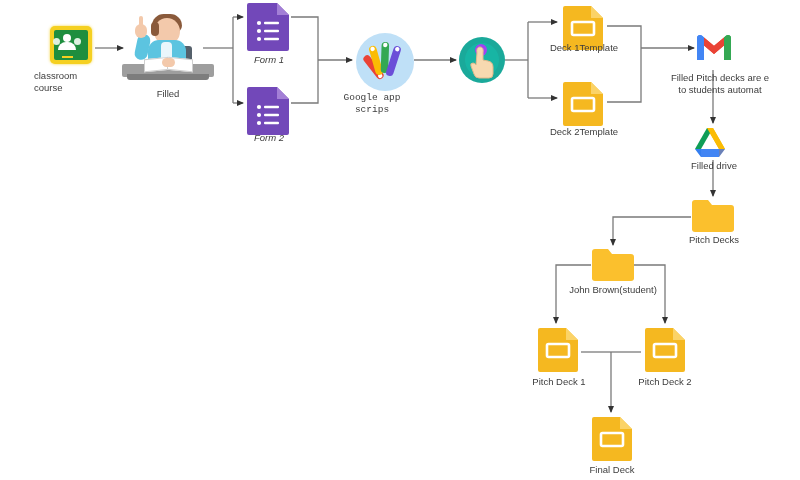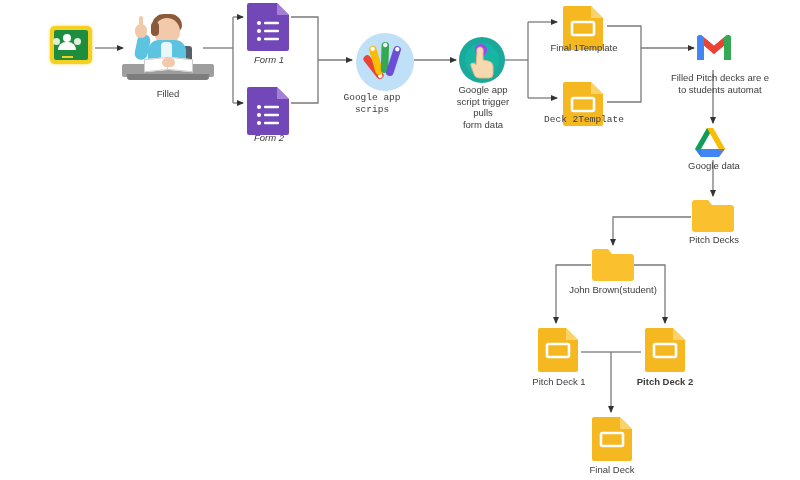--- a/index.html
+++ b/index.html
@@ -99,20 +99,22 @@
   <div class="node" style="left:50px;top:26px;">
     <div class="classroom-outer">
       <div class="classroom-inner"></div>
       <div class="cl-sh-l"></div>
       <div class="cl-sh-r"></div>
       <div class="cl-head"></div>
       <div class="cl-body"></div>
       <div class="cl-bar"></div>
     </div>
   </div>
+  <div class="label" style="left:34px;top:70px;width:74px;text-align:left;">classroom
+course</div>
 
   <div class="node" style="left:122px;top:12px;width:92px;height:70px;">
     <div style="position:absolute;inset:0;">
       <div class="stu-chairback"></div>
       <div class="stu-hair"></div>
       <div class="stu-head"></div>
       <div class="stu-hair2"></div>
       <div class="stu-torso"></div>
       <div class="stu-torso-in"></div>
       <div class="stu-arm"></div>
@@ -183,41 +185,38 @@
   <div class="label" style="left:324px;top:92px;width:96px;font-family:Liberation Mono, monospace;">Google app scrips</div>
 
   <div class="node" style="left:459px;top:37px;width:46px;height:46px;">
     <svg width="46" height="46" viewBox="0 0 46 46">
       <circle cx="23" cy="23" r="23" fill="#1aa99a"></circle>
       <circle cx="23" cy="23" r="17" fill="#16c0ad" opacity=".55"></circle>
       <circle cx="22" cy="13" r="6" fill="#a142f4"></circle>
       <path d="M18,16 q-1,-6 3,-6 q4,0 3,6 l0,7 l5,1 q5,1 5,6 l0,7 q0,4 -4,4 l-10,0 q-4,0 -5,-4 l-3,-8 q-1,-3 2,-3 q2,0 3,2 z" fill="#f7d9b0" stroke="#e3b98a" stroke-width="1"></path>
     </svg>
   </div>
-  <div class="label" style="left:446px;top:84px;width:74px;">Google app
-script trigger pulls
-form data</div>
 
   <div class="node" style="left:561px;top:4px;width:44px;height:46px;">
     <svg width="44" height="46" viewBox="0 0 44 46">
       <path d="M2,2 h28 l12,12 v30 a2,2 0 0 1 -2,2 h-36 a2,2 0 0 1 -2,-2 v-40 a2,2 0 0 1 2,-2 z" fill="#f5b820"></path>
       <path d="M30,2 l12,12 h-12 z" fill="#fbd367"></path>
       <rect x="11" y="18" width="22" height="13" rx="1.5" fill="none" stroke="#fff" stroke-width="2.6"></rect>
     </svg>
   </div>
-  <div class="label" style="left:541px;top:42px;width:86px;">Final 1Template</div>
+  <div class="label" style="left:541px;top:42px;width:86px;">Deck 1Template</div>
 
   <div class="node" style="left:561px;top:80px;width:44px;height:46px;">
     <svg width="44" height="46" viewBox="0 0 44 46">
       <path d="M2,2 h28 l12,12 v30 a2,2 0 0 1 -2,2 h-36 a2,2 0 0 1 -2,-2 v-40 a2,2 0 0 1 2,-2 z" fill="#f5b820"></path>
       <path d="M30,2 l12,12 h-12 z" fill="#fbd367"></path>
       <rect x="11" y="18" width="22" height="13" rx="1.5" fill="none" stroke="#fff" stroke-width="2.6"></rect>
     </svg>
   </div>
-  <div class="label" style="left:541px;top:114px;width:86px;font-family:Liberation Mono, monospace;">Deck 2Template</div>
+  <div class="label" style="left:541px;top:126px;width:86px;">Deck 2Template</div>
 
   <div class="node" style="left:694px;top:30px;width:40px;height:32px;">
     <svg width="40" height="32" viewBox="0 0 40 32">
       <path d="M3,30 v-22 a3,3 0 0 1 5,-2.3 L20,16 L32,5.7 A3,3 0 0 1 37,8 v22 h-7 v-15 l-10,8.5 l-10,-8.5 v15 z" fill="#fff"></path>
       <path d="M3,30 v-22 a3,3 0 0 1 5,-2.3 L10,7.5 v22.5 z" fill="#4285f4"></path>
       <path d="M30,30 v-22.5 l2,-1.8 A3,3 0 0 1 37,8 v22 z" fill="#34a853"></path>
       <path d="M10,7.5 L20,16 L30,7.5 v8 L20,24 L10,15.5 z" fill="#ea4335"></path>
       <path d="M10,15.5 L10,30 h-7 v-22 z" fill="#4285f4"></path>
       <path d="M30,15.5 L30,30 h7 v-22 z" fill="#34a853"></path>
       <path d="M3,8 a3,3 0 0 1 5,-2.3 L20,16 L10,24 L3,18 z" fill="#c5221f" opacity=".0"></path>
@@ -232,21 +231,21 @@
   <div class="node" style="left:695px;top:126px;width:36px;height:32px;">
     <svg width="36" height="32" viewBox="0 0 36 32">
       <path d="M12,2 L24,2 L36,23 L30,23 L18,2 z" fill="#fbbc04" transform="translate(-6,0)"></path>
       <path d="M12,2 L0,23 L6,23 L18,2 z" fill="#0f9d58"></path>
       <path d="M18,2 L30,23 L24,23 L12,2 z" fill="#fbbc04"></path>
       <path d="M0,23 L6,31 L24,31 L30,23 z" fill="#4285f4"></path>
       <path d="M6,31 L0,23 L6,23 z" fill="#1a73e8" opacity=".35"></path>
       <path d="M24,31 L30,23 L24,23 z" fill="#e37400" opacity=".25"></path>
     </svg>
   </div>
-  <div class="label" style="left:668px;top:160px;width:92px;">Google data</div>
+  <div class="label" style="left:668px;top:160px;width:92px;">Filled drive</div>
 
   <div class="node" style="left:691px;top:199px;width:44px;height:33px;">
     <svg width="44" height="33" viewBox="0 0 44 33">
       <path d="M1,4 a3,3 0 0 1 3,-3 h13 l4,5 h19 a3,3 0 0 1 3,3 v21 a3,3 0 0 1 -3,3 h-36 a3,3 0 0 1 -3,-3 z" fill="#fbc02d"></path>
       <path d="M1,9 h42 v20 a3,3 0 0 1 -3,3 h-36 a3,3 0 0 1 -3,-3 z" fill="#fbc02d"></path>
     </svg>
   </div>
   <div class="label" style="left:674px;top:234px;width:80px;">Pitch Decks</div>
 
   <div class="node" style="left:591px;top:248px;width:44px;height:33px;">
@@ -266,21 +265,21 @@
   </div>
   <div class="label" style="left:518px;top:376px;width:82px;">Pitch Deck 1</div>
 
   <div class="node" style="left:643px;top:326px;width:44px;height:46px;">
     <svg width="44" height="46" viewBox="0 0 44 46">
       <path d="M2,2 h28 l12,12 v30 a2,2 0 0 1 -2,2 h-36 a2,2 0 0 1 -2,-2 v-40 a2,2 0 0 1 2,-2 z" fill="#f5b820"></path>
       <path d="M30,2 l12,12 h-12 z" fill="#fbd367"></path>
       <rect x="11" y="18" width="22" height="13" rx="1.5" fill="none" stroke="#fff" stroke-width="2.6"></rect>
     </svg>
   </div>
-  <div class="label" style="left:624px;top:376px;width:82px;font-weight:bold;">Pitch Deck 2</div>
+  <div class="label" style="left:624px;top:376px;width:82px;">Pitch Deck 2</div>
 
   <div class="node" style="left:590px;top:415px;width:44px;height:46px;">
     <svg width="44" height="46" viewBox="0 0 44 46">
       <path d="M2,2 h28 l12,12 v30 a2,2 0 0 1 -2,2 h-36 a2,2 0 0 1 -2,-2 v-40 a2,2 0 0 1 2,-2 z" fill="#f5b820"></path>
       <path d="M30,2 l12,12 h-12 z" fill="#fbd367"></path>
       <rect x="11" y="18" width="22" height="13" rx="1.5" fill="none" stroke="#fff" stroke-width="2.6"></rect>
     </svg>
   </div>
   <div class="label" style="left:571px;top:464px;width:82px;">Final Deck</div>
 

